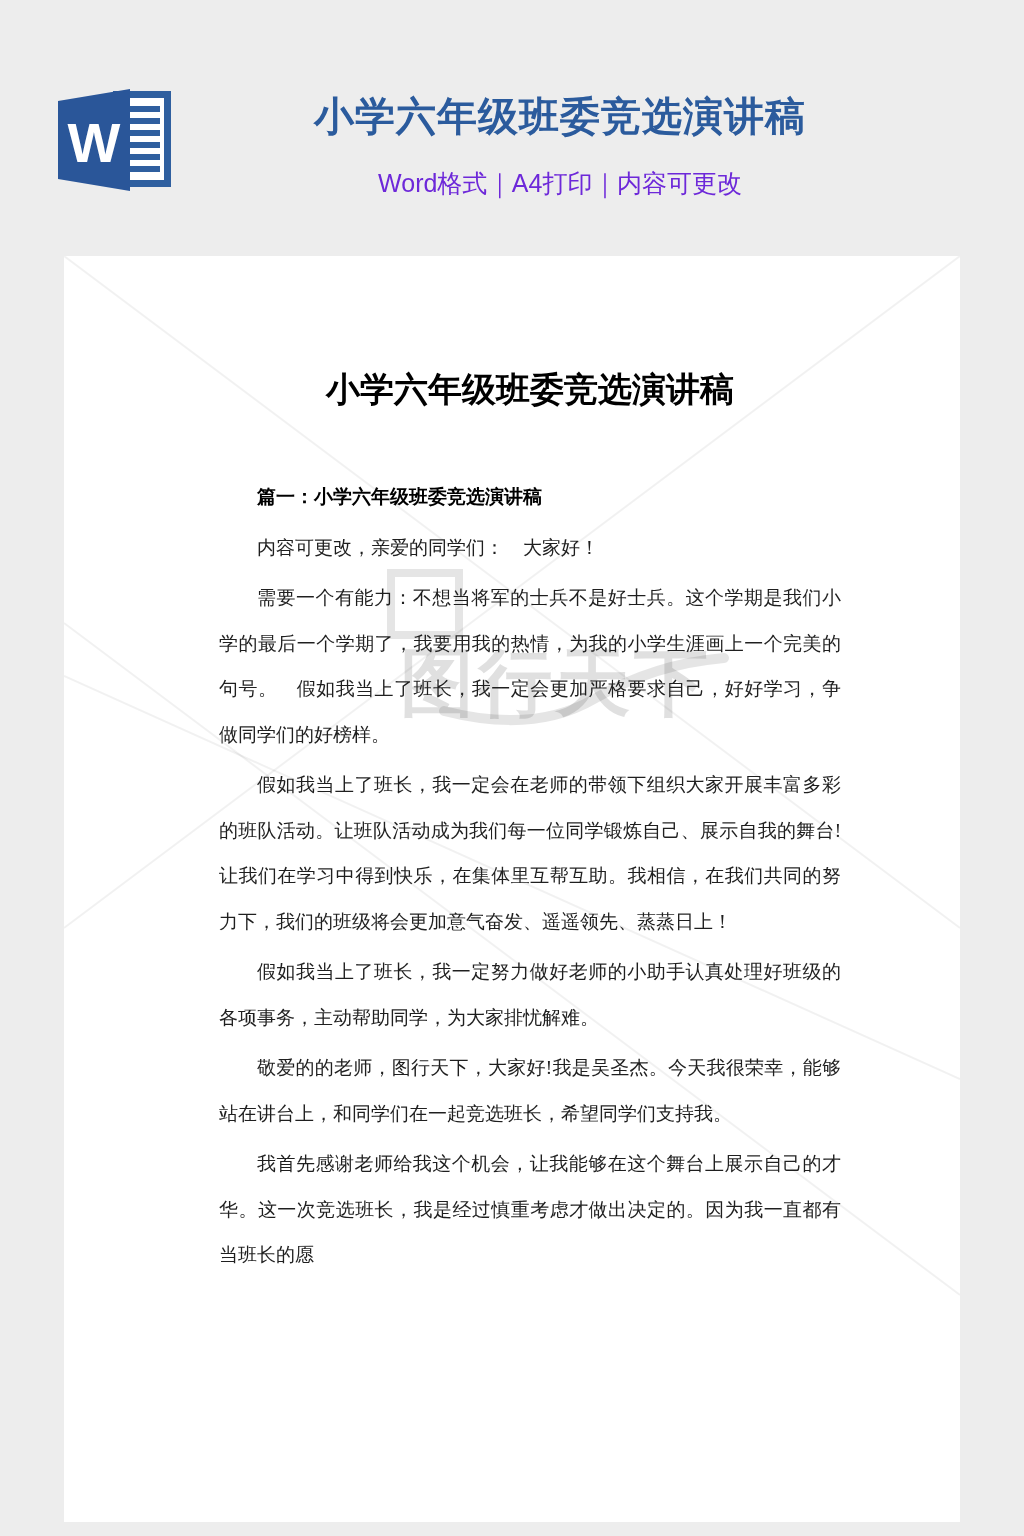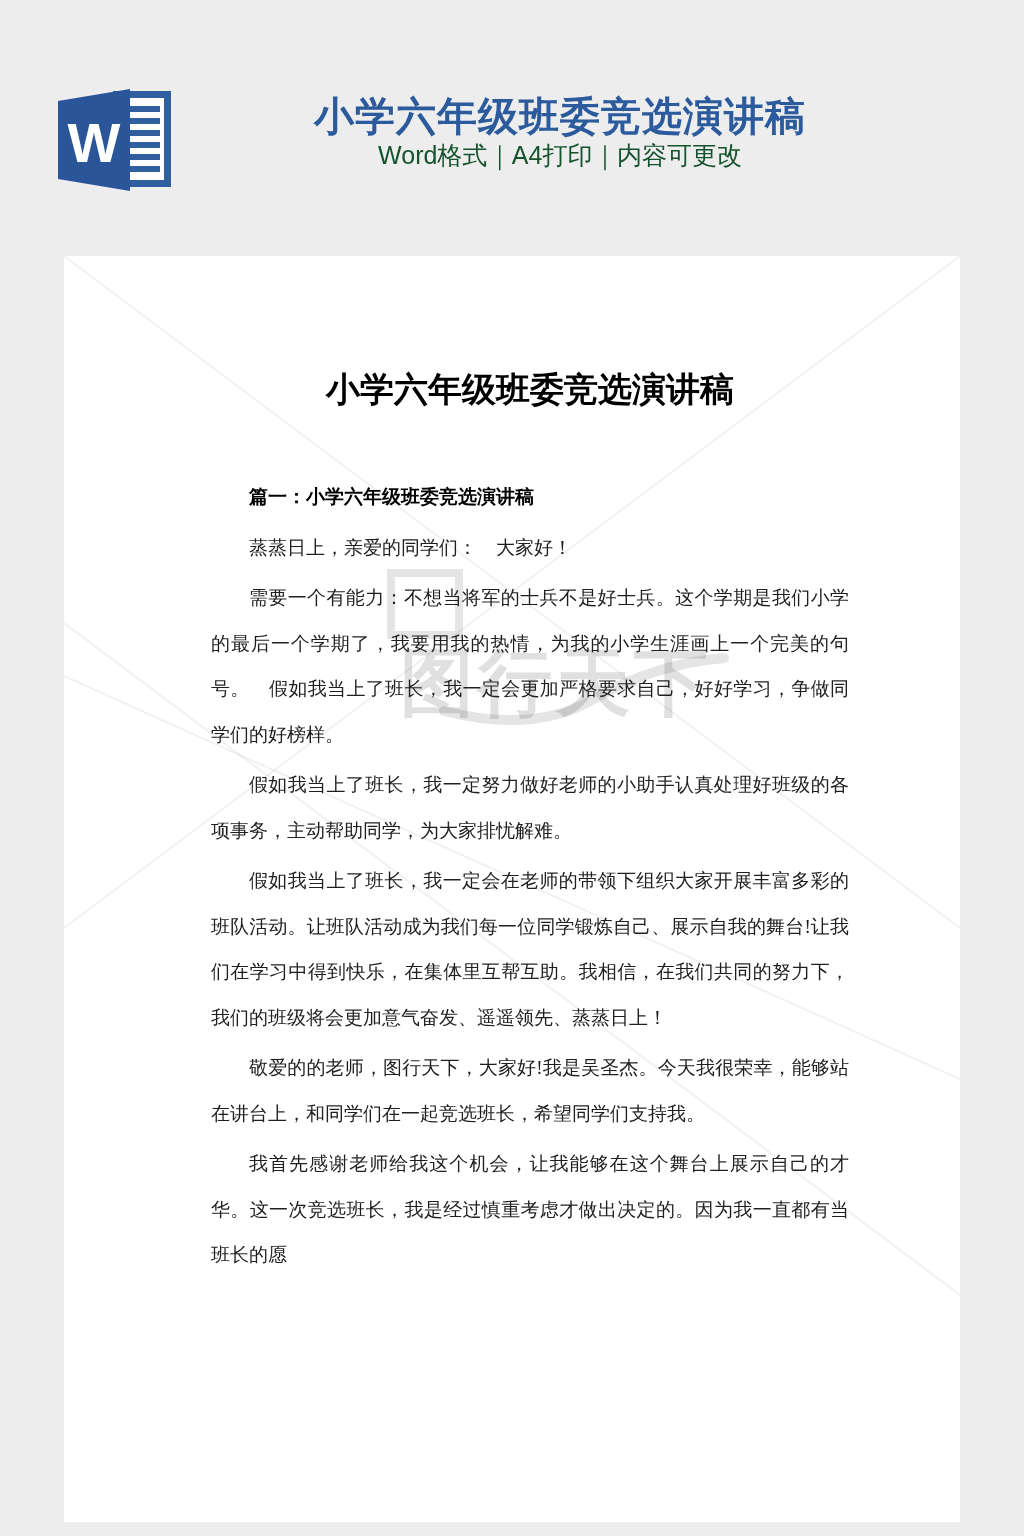--- a/index.html
+++ b/index.html
@@ -6,31 +6,31 @@
   body{width:1024px;height:1536px;background:#ededed;overflow:hidden;
        font-family:"Liberation Sans",sans-serif;}
   .canvas{position:relative;width:1024px;height:1536px;background:#ededed;}
 
   
   .header{position:absolute;left:0;top:0;width:1024px;height:256px;}
   .word-icon{position:absolute;left:58px;top:86px;width:122px;height:108px;}
   .header-text{position:absolute;left:96px;right:0;top:92px;text-align:center;}
   .header-title{margin:0;font-size:40px;font-weight:bold;line-height:48px;
                 color:#2b5b9d;letter-spacing:1px;}
-  .header-subtitle{margin-top:0;font-size:25px;line-height:30px;color:#14532d;}
+  .header-subtitle{margin-top:28px;font-size:25px;line-height:30px;color:#6d28d9;}
 
   
   .doc-page{position:absolute;left:64px;top:256px;width:896px;height:1266px;
             background:#ffffff;overflow:hidden;}
   .wm-svg{position:absolute;left:0;top:0;width:896px;height:1266px;pointer-events:none;}
   .doc-article{position:relative;padding:0 103px 0 139px;
                font-family:"Liberation Serif","DejaVu Serif",serif;color:#1f1f1f;}
   .doc-title{margin:112px 0 62px 0;text-align:center;font-size:34px;line-height:44px;
              font-weight:bold;color:#000;text-indent:0;}
-  .sec-heading,.doc-par{margin:5px 8px;font-size:19px;line-height:45.5px;
+  .sec-heading,.doc-par{margin:5px 16px;font-size:19px;line-height:45.5px;
                         text-align:justify;text-indent:2em;}
   .sec-heading{font-weight:bold;color:#000;}
   .wm-text{font-family:"Liberation Serif","DejaVu Serif",serif;font-weight:bold;}
 </style>
 </head>
 <body>
 
 <div class="canvas">
 
   <div class="header">
@@ -69,23 +69,23 @@
         <rect x="327" y="317" width="68" height="62" fill="none" stroke="rgba(0,0,0,0.10)" stroke-width="8"></rect>
         <text x="336" y="452" font-size="74" letter-spacing="4" fill="rgba(60,60,60,0.16)" class="wm-text">图行天下</text>
         <path d="M 380 455 Q 470 478 530 443 T 660 402" fill="none" stroke="rgba(0,0,0,0.10)" stroke-width="10" stroke-linecap="round"></path>
       </g>
     </svg>
 
     <article class="doc-article">
       <h2 class="doc-title">小学六年级班委竞选演讲稿</h2>
       <div id="doc-body">
           <p class="sec-heading">篇一：小学六年级班委竞选演讲稿</p>
-          <p class="doc-par">蒸蒸日上，亲爱的同学们：　大家好！</p>
+          <p class="doc-par">内容可更改，亲爱的同学们：　大家好！</p>
           <p class="doc-par">需要一个有能力：不想当将军的士兵不是好士兵。这个学期是我们小学的最后一个学期了，我要用我的热情，为我的小学生涯画上一个完美的句号。　假如我当上了班长，我一定会更加严格要求自己，好好学习，争做同学们的好榜样。</p>
+          <p class="doc-par">假如我当上了班长，我一定会在老师的带领下组织大家开展丰富多彩的班队活动。让班队活动成为我们每一位同学锻炼自己、展示自我的舞台!让我们在学习中得到快乐，在集体里互帮互助。我相信，在我们共同的努力下，我们的班级将会更加意气奋发、遥遥领先、蒸蒸日上！</p>
           <p class="doc-par">假如我当上了班长，我一定努力做好老师的小助手认真处理好班级的各项事务，主动帮助同学，为大家排忧解难。</p>
-          <p class="doc-par">假如我当上了班长，我一定会在老师的带领下组织大家开展丰富多彩的班队活动。让班队活动成为我们每一位同学锻炼自己、展示自我的舞台!让我们在学习中得到快乐，在集体里互帮互助。我相信，在我们共同的努力下，我们的班级将会更加意气奋发、遥遥领先、蒸蒸日上！</p>
           <p class="doc-par">敬爱的的老师，图行天下，大家好!我是吴圣杰。今天我很荣幸，能够站在讲台上，和同学们在一起竞选班长，希望同学们支持我。</p>
           <p class="doc-par">我首先感谢老师给我这个机会，让我能够在这个舞台上展示自己的才华。这一次竞选班长，我是经过慎重考虑才做出决定的。因为我一直都有当班长的愿</p>
         </div>
     </article>
   </div>
 
 </div>
 
 </body></html>

